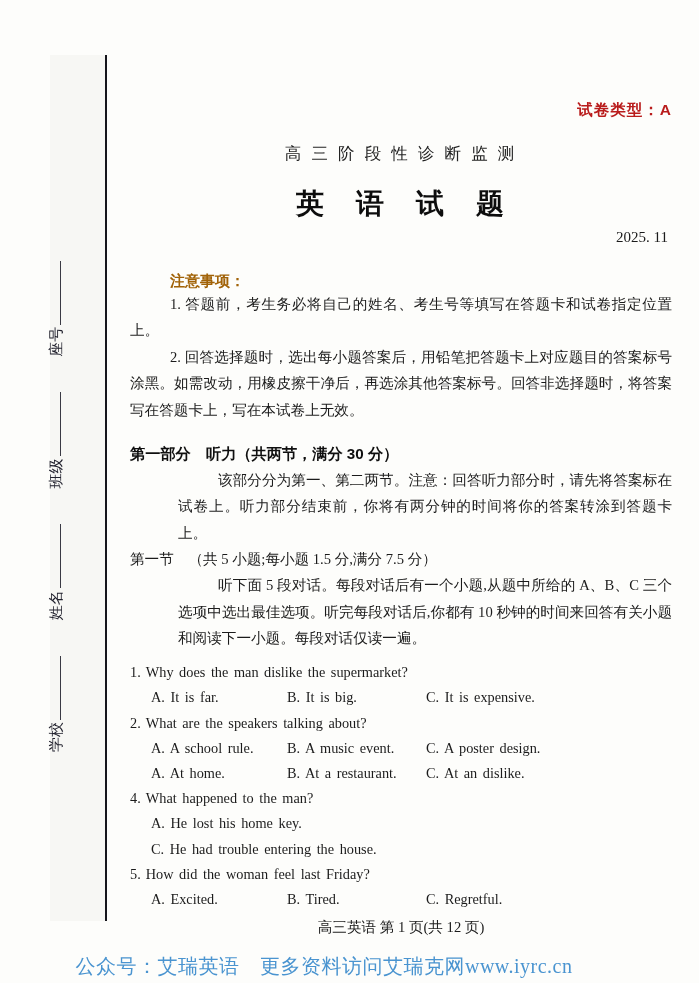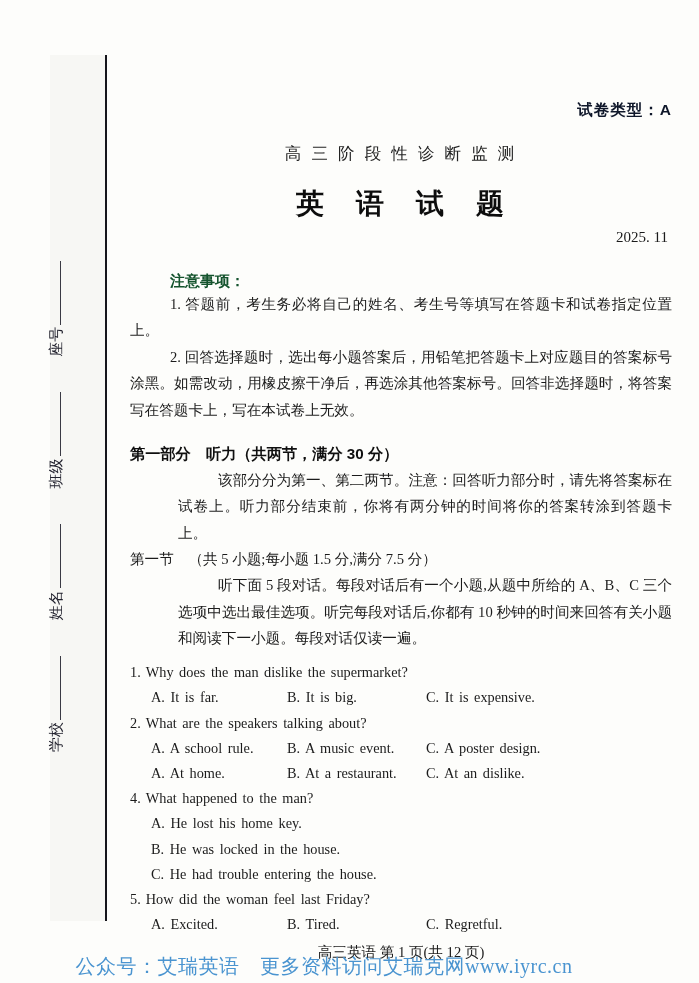--- a/index.html
+++ b/index.html
@@ -37,37 +37,37 @@
   }
   .content {
     position: absolute; left: 130px; top: 0;
     width: 542px;
     font-size: 14.6px;
   }
   .exam-type {
     margin-top: 100px; text-align: right;
     font-family: "Liberation Sans", sans-serif;
     font-weight: 700; font-size: 15.5px; letter-spacing: 1px;
-    color: #0f172a;
+    color: #b91c1c;
   }
   .title1 {
     margin-top: 22px; text-align: center;
     font-size: 16.5px; letter-spacing: 3px; color: #222;
   }
   .title2 {
     margin-top: 20px; text-align: center;
     font-family: "Liberation Sans", sans-serif;
     font-weight: 700; font-size: 28px; letter-spacing: 2px;
     color: #0d0d0d;
   }
   .date-line { margin-top: 6px; text-align: right; font-size: 15px; padding-right: 4px; }
   .notice-title {
     margin-top: 26px; padding-left: 40px;
     font-family: "Liberation Sans", sans-serif;
-    font-weight: 700; font-size: 15px; color: #14532d;
+    font-weight: 700; font-size: 15px; color: #a16207;
   }
   .notice-p { line-height: 26.4px; text-align: justify; text-indent: 40px; }
   .part-heading {
     margin-top: 18px; line-height: 26px;
     font-family: "Liberation Sans", sans-serif;
     font-weight: 700; font-size: 15.2px; color: #0f0f0f;
   }
   .para { line-height: 26.3px; text-align: justify; text-indent: 40px; margin-left: 48px; }
   .section-heading { line-height: 26.3px; }
   .questions { margin-top: 9px; font-size: 14.3px; word-spacing: 2px; }
@@ -137,21 +137,20 @@
         <span class="opt-a">A. At home.</span>
         <span class="opt-b">B. At a restaurant.</span>
         <span class="opt-c">C. At an dislike.</span>
       </div>
     </div>
 
     <div>
       <div class="q-line"><span class="q-num">4.</span><span>What happened to the man?</span></div>
       <div class="opt-stack">
         <div class="opt">A. He lost his home key.</div>
-        <div class="opt">B. He was locked in the house.</div>
         <div class="opt">C. He had trouble entering the house.</div>
       </div>
     </div>
 
     <div>
       <div class="q-line"><span class="q-num">5.</span><span>How did the woman feel last Friday?</span></div>
       <div class="opt-row">
         <span class="opt-a">A. Excited.</span>
         <span class="opt-b">B. Tired.</span>
         <span class="opt-c">C. Regretful.</span>

